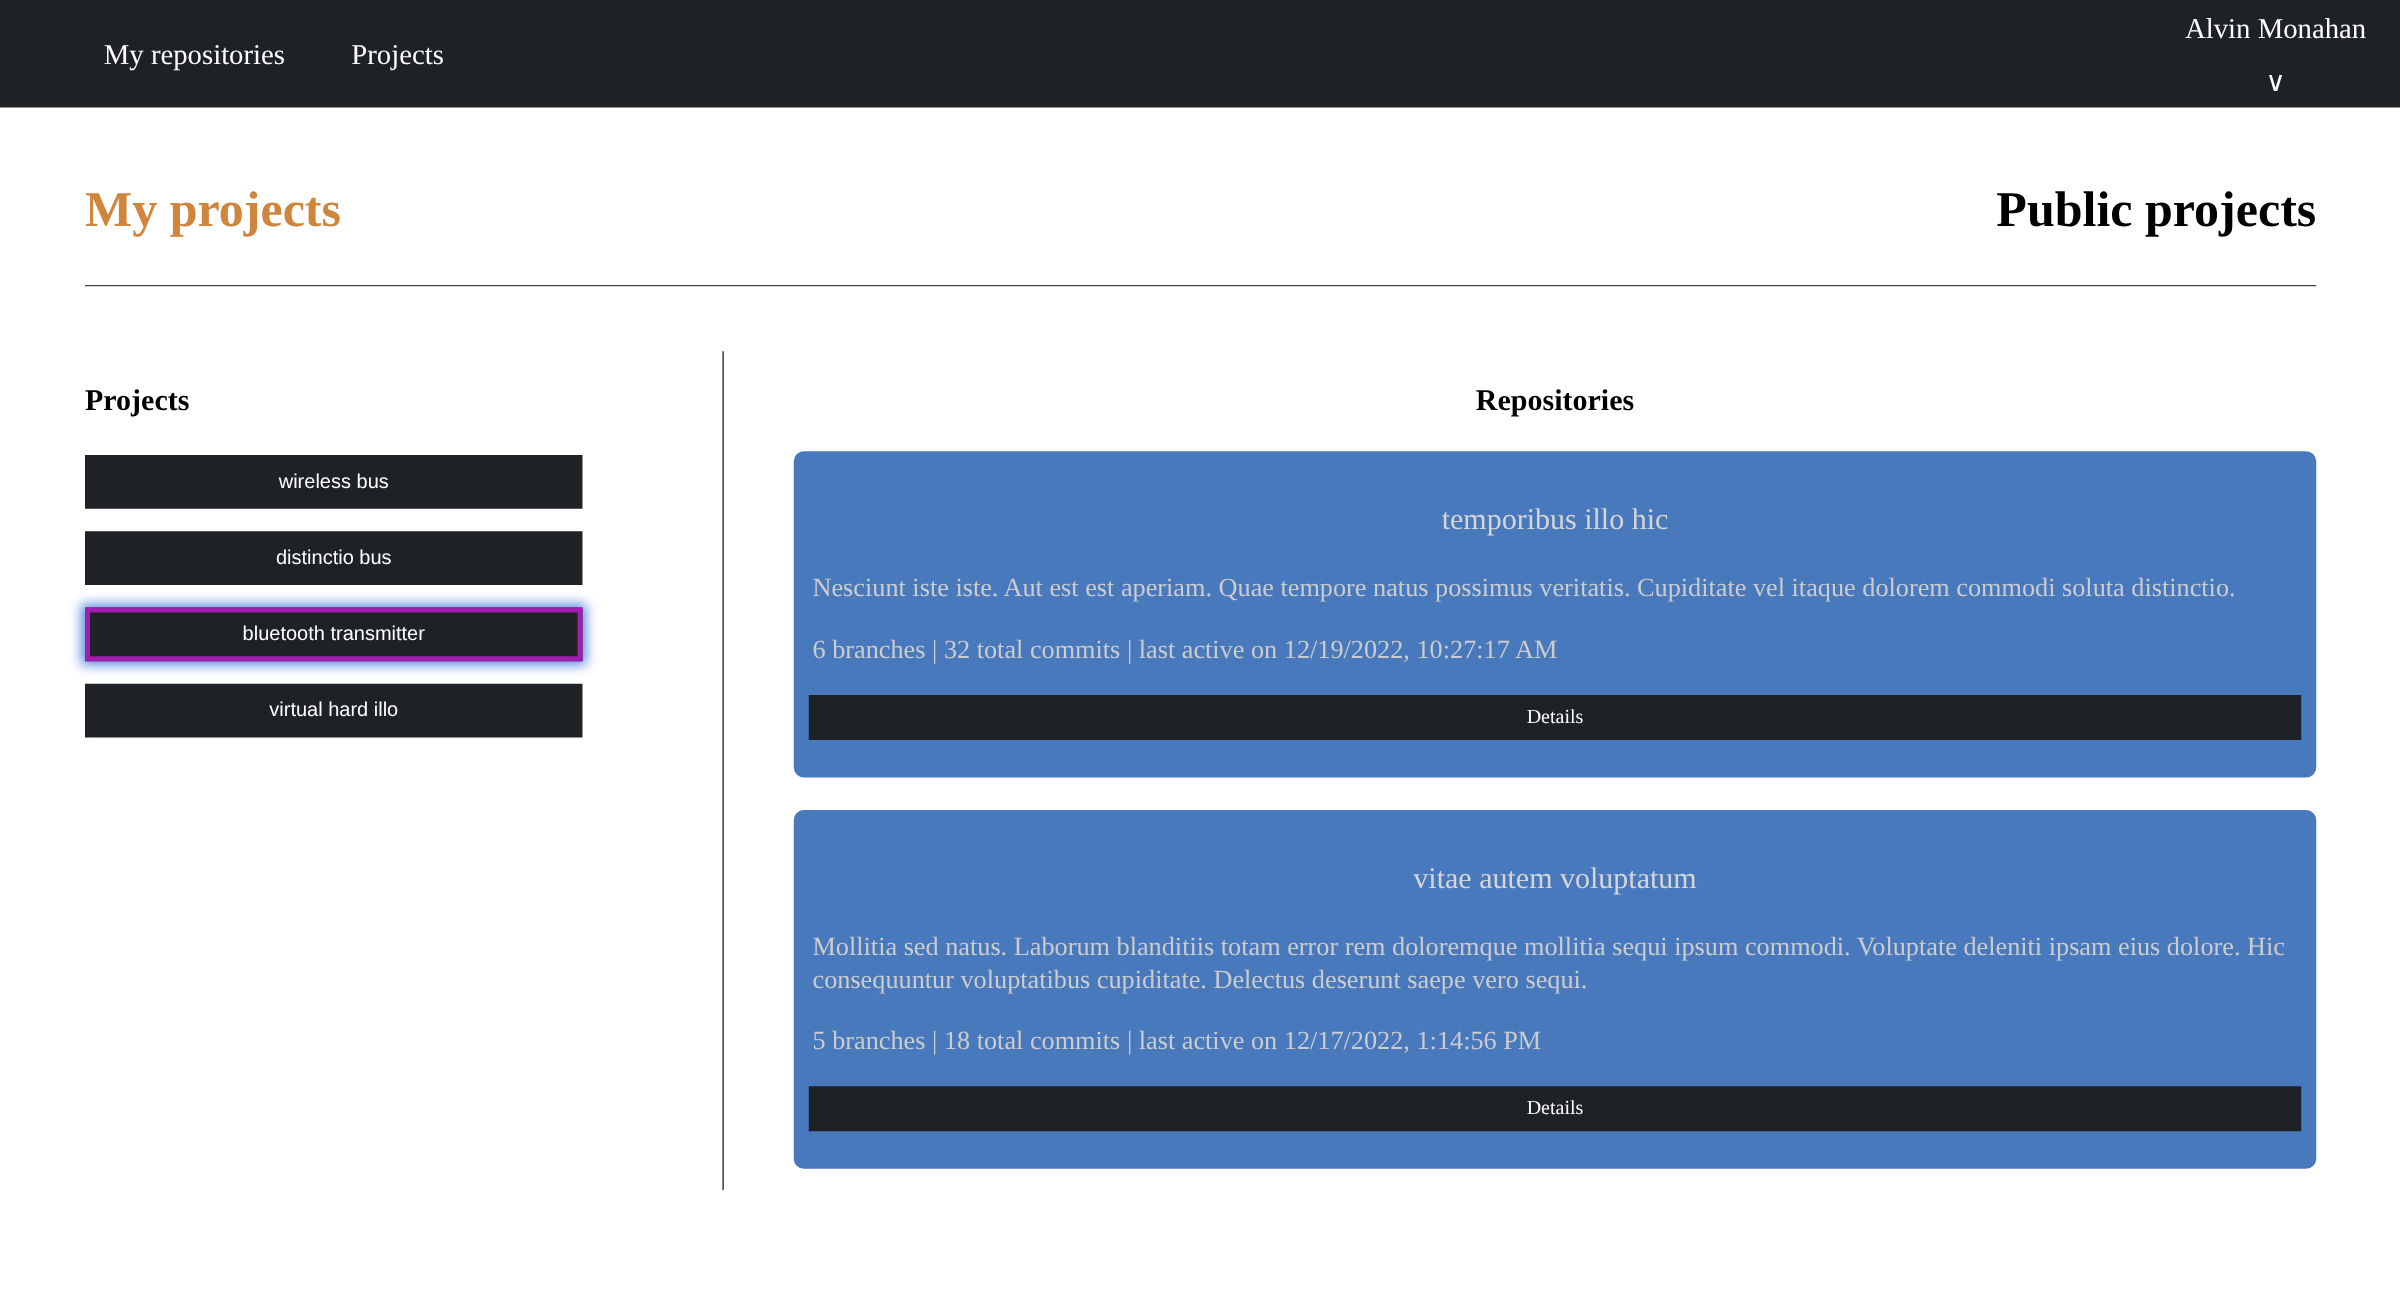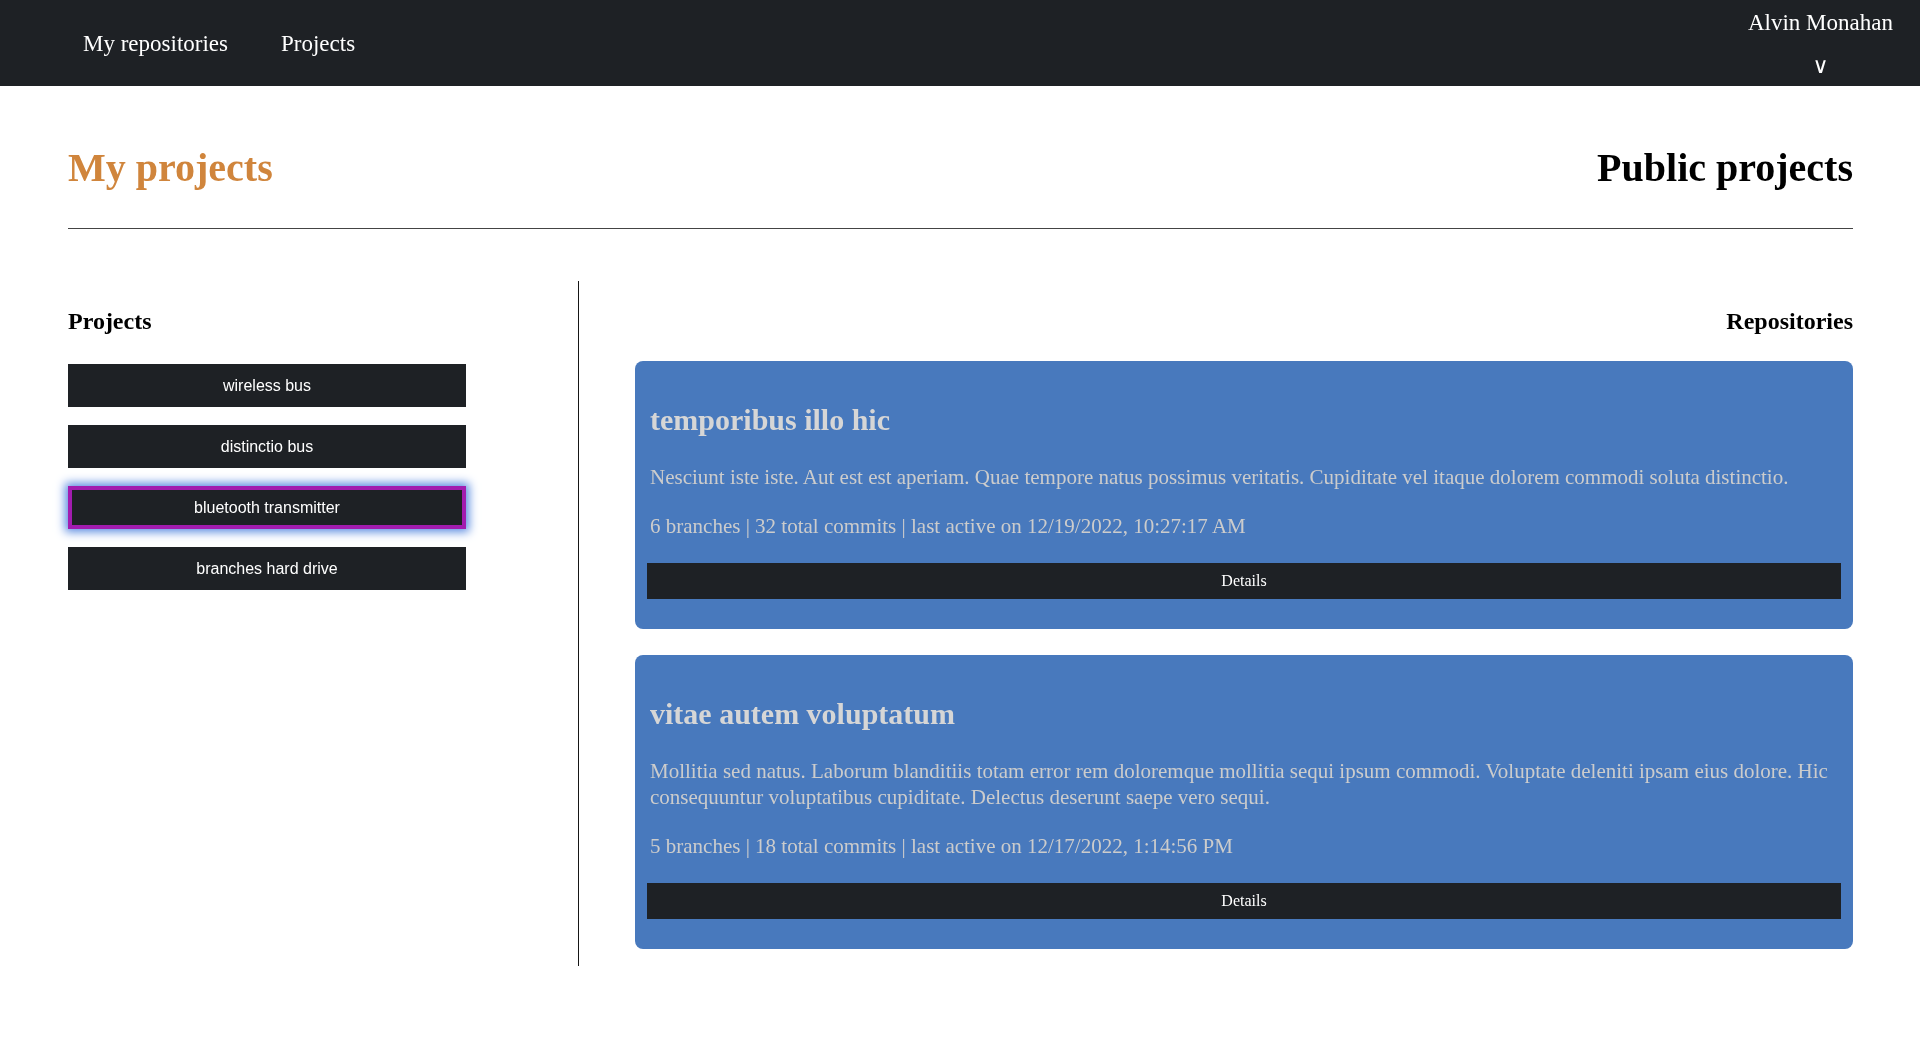--- a/index.html
+++ b/index.html
@@ -86,35 +86,36 @@
   }
 
   .divider { width: 1px; flex: none; background: #161616; }
 
   .right-col {
     flex: 1;
     padding: 0 0 17px 56px;
     display: flex;
     flex-direction: column;
   }
-  .right-col .section-heading { text-align: right; }
+  .right-col .section-heading { text-align: center; }
 
   
   .repo-card {
     background: var(--card-blue);
     border-radius: 8px;
     padding: 12px 12px 30px;
     margin-top: 26px;
     color: var(--card-text);
   }
   .repo-title {
-    font-size: 30px;
-    font-weight: bold;
+    font-size: 24px;
+    font-weight: normal;
     color: var(--card-title);
     margin: 30px 3px 0;
+    text-align: center;
   }
   .repo-desc {
     font-size: 21px;
     line-height: 1.24;
     margin: 27px 3px 0;
   }
   .repo-stats { font-size: 21px; margin: 24px 3px 0; }
   .details-button {
     display: block;
     width: 100%;
@@ -151,21 +152,21 @@
   <hr class="rule">
 
   <div class="columns">
 
     <div class="left-col">
       <div class="section-heading">Projects</div>
       <div class="project-list">
         <button class="project-button">wireless bus</button>
         <button class="project-button">distinctio bus</button>
         <button class="project-button focused">bluetooth transmitter</button>
-        <button class="project-button">branches hard drive</button>
+        <button class="project-button">virtual hard illo</button>
       </div>
     </div>
 
     <div class="divider"></div>
 
     <div class="right-col">
       <div class="section-heading">Repositories</div>
 
       <div class="repo-card">
         <div class="repo-title">temporibus illo hic</div>

